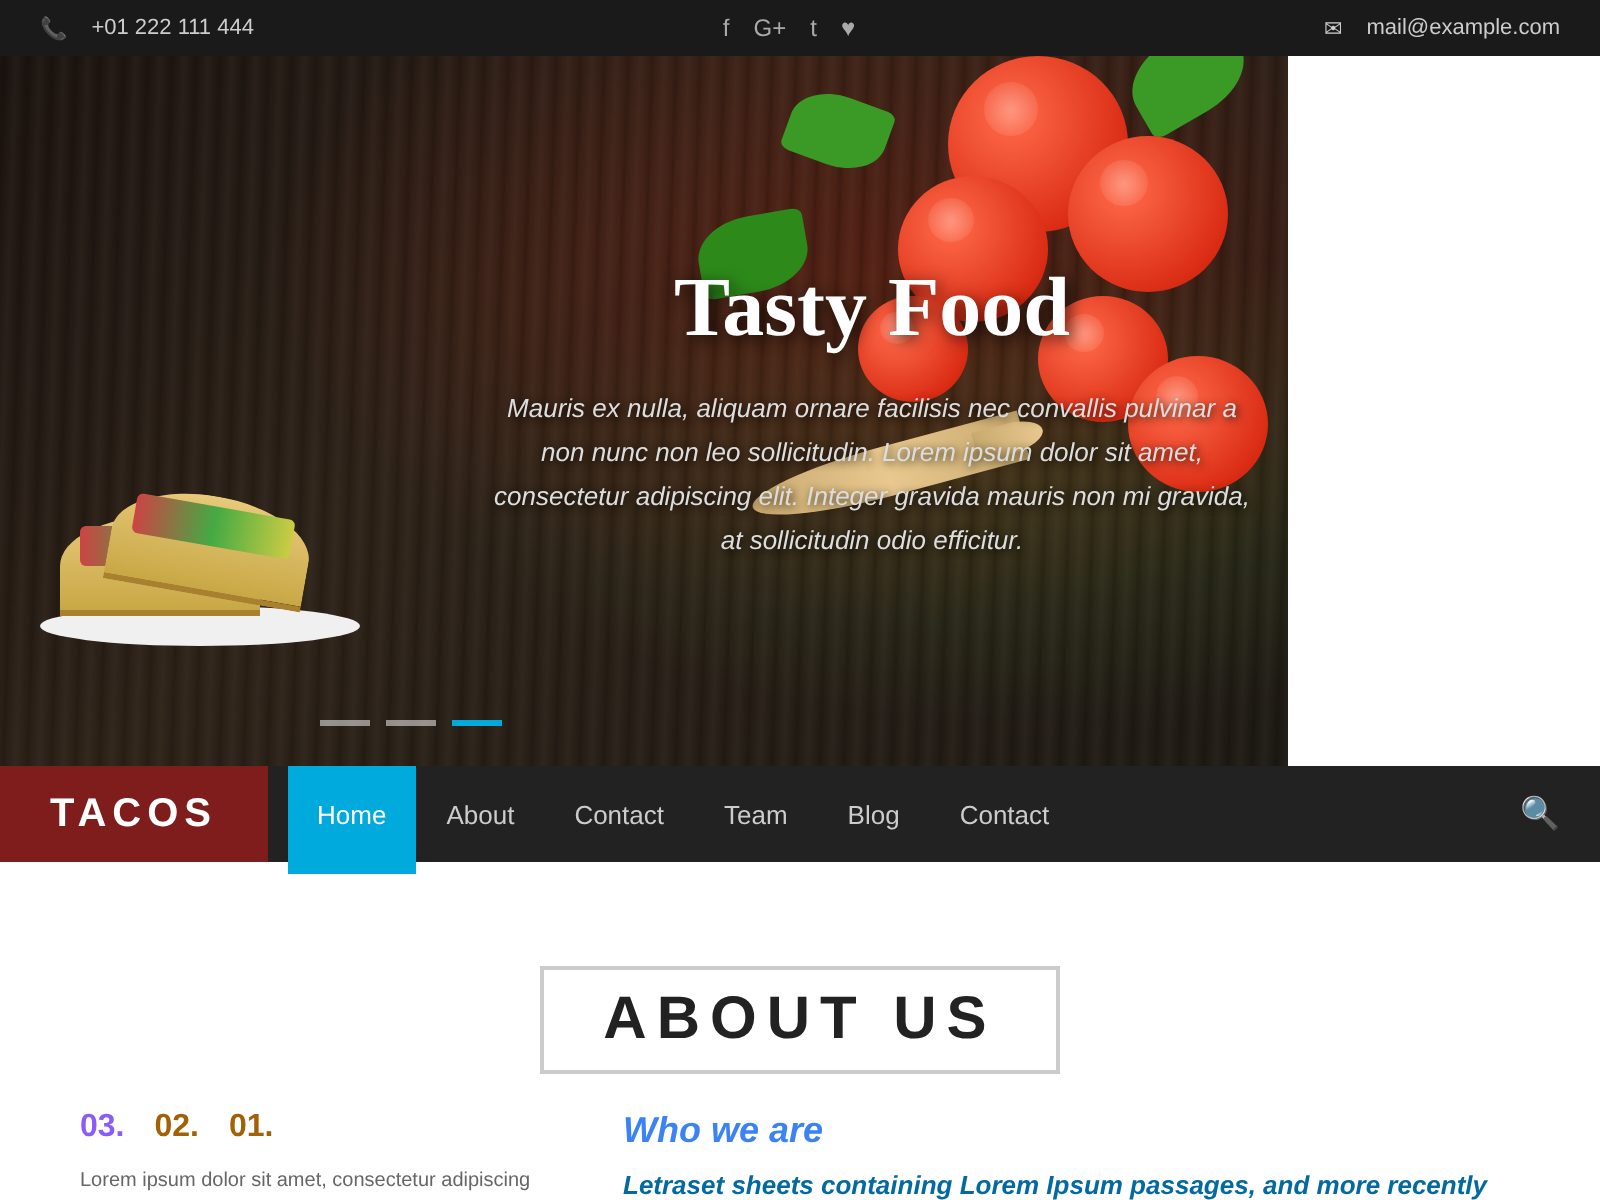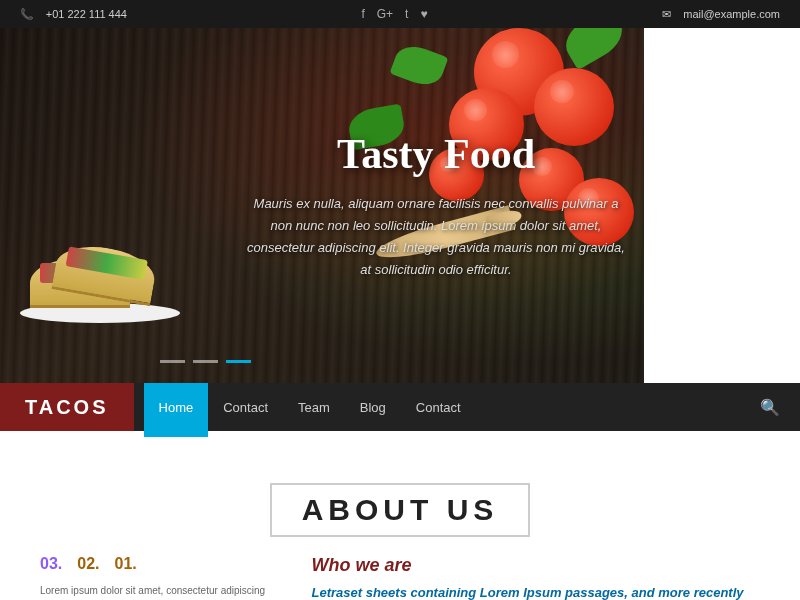--- a/index.html
+++ b/index.html
@@ -265,21 +265,21 @@
     .about-text {
       font-size: 10px;
       color: #666;
       line-height: 1.6;
     }
     .about-right {
       width: 65%;
     }
     .who-title {
       font-size: 18px;
-      color: #7f1d1d;
+      color: #3b82f6;
       margin-bottom: 8px;
       font-style: italic;
     }
     .who-subtitle {
       font-size: 13px;
       font-weight: bold;
       font-style: italic;
       color: #0369a1;
       margin-bottom: 8px;
       line-height: 1.4;
@@ -357,20 +357,21 @@
     <div class="dot"></div>
     <div class="dot"></div>
     <div class="dot active"></div>
   </div>
 </div>
 
 <nav class="navbar">
   <div class="brand">TACOS</div>
   <div class="nav-links">
     <a class="nav-item active">Home</a>
+    <a class="nav-item">About</a>
     <a class="nav-item">Contact</a>
     <a class="nav-item">Team</a>
     <a class="nav-item">Blog</a>
     <a class="nav-item">Contact</a>
   </div>
   <div class="nav-search">
     <span>🔍</span>
   </div>
 </nav>
 

